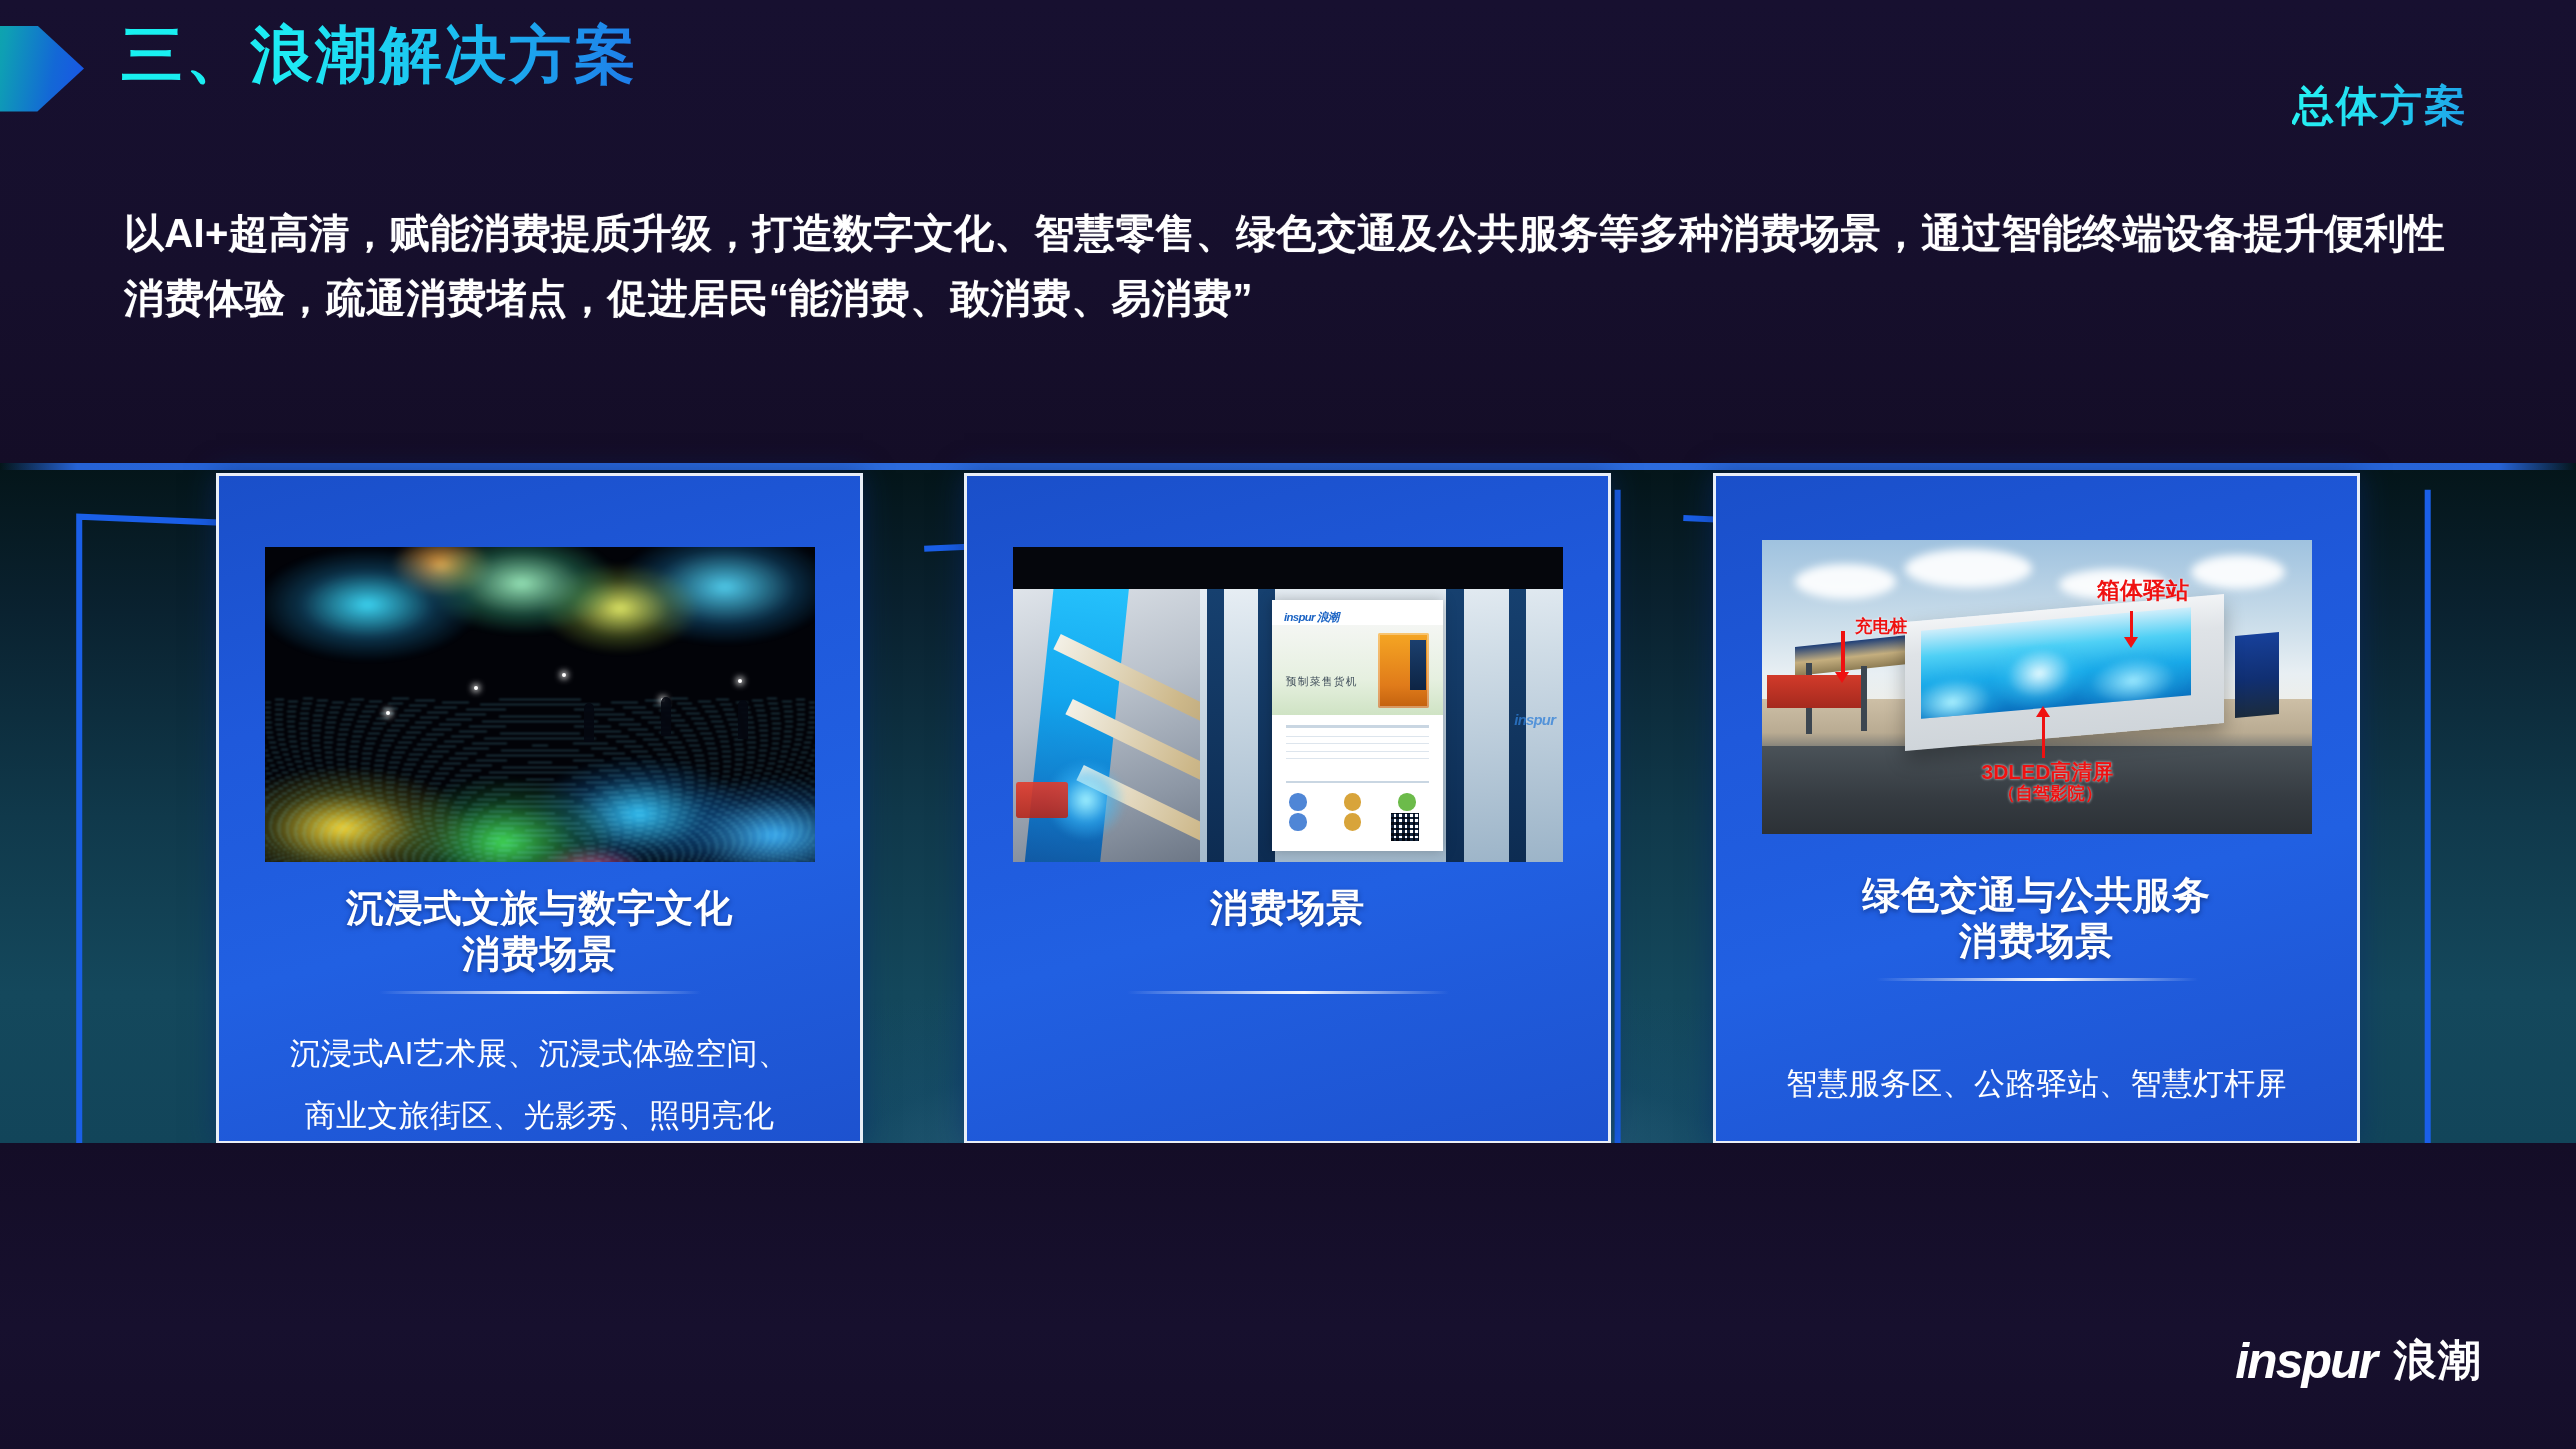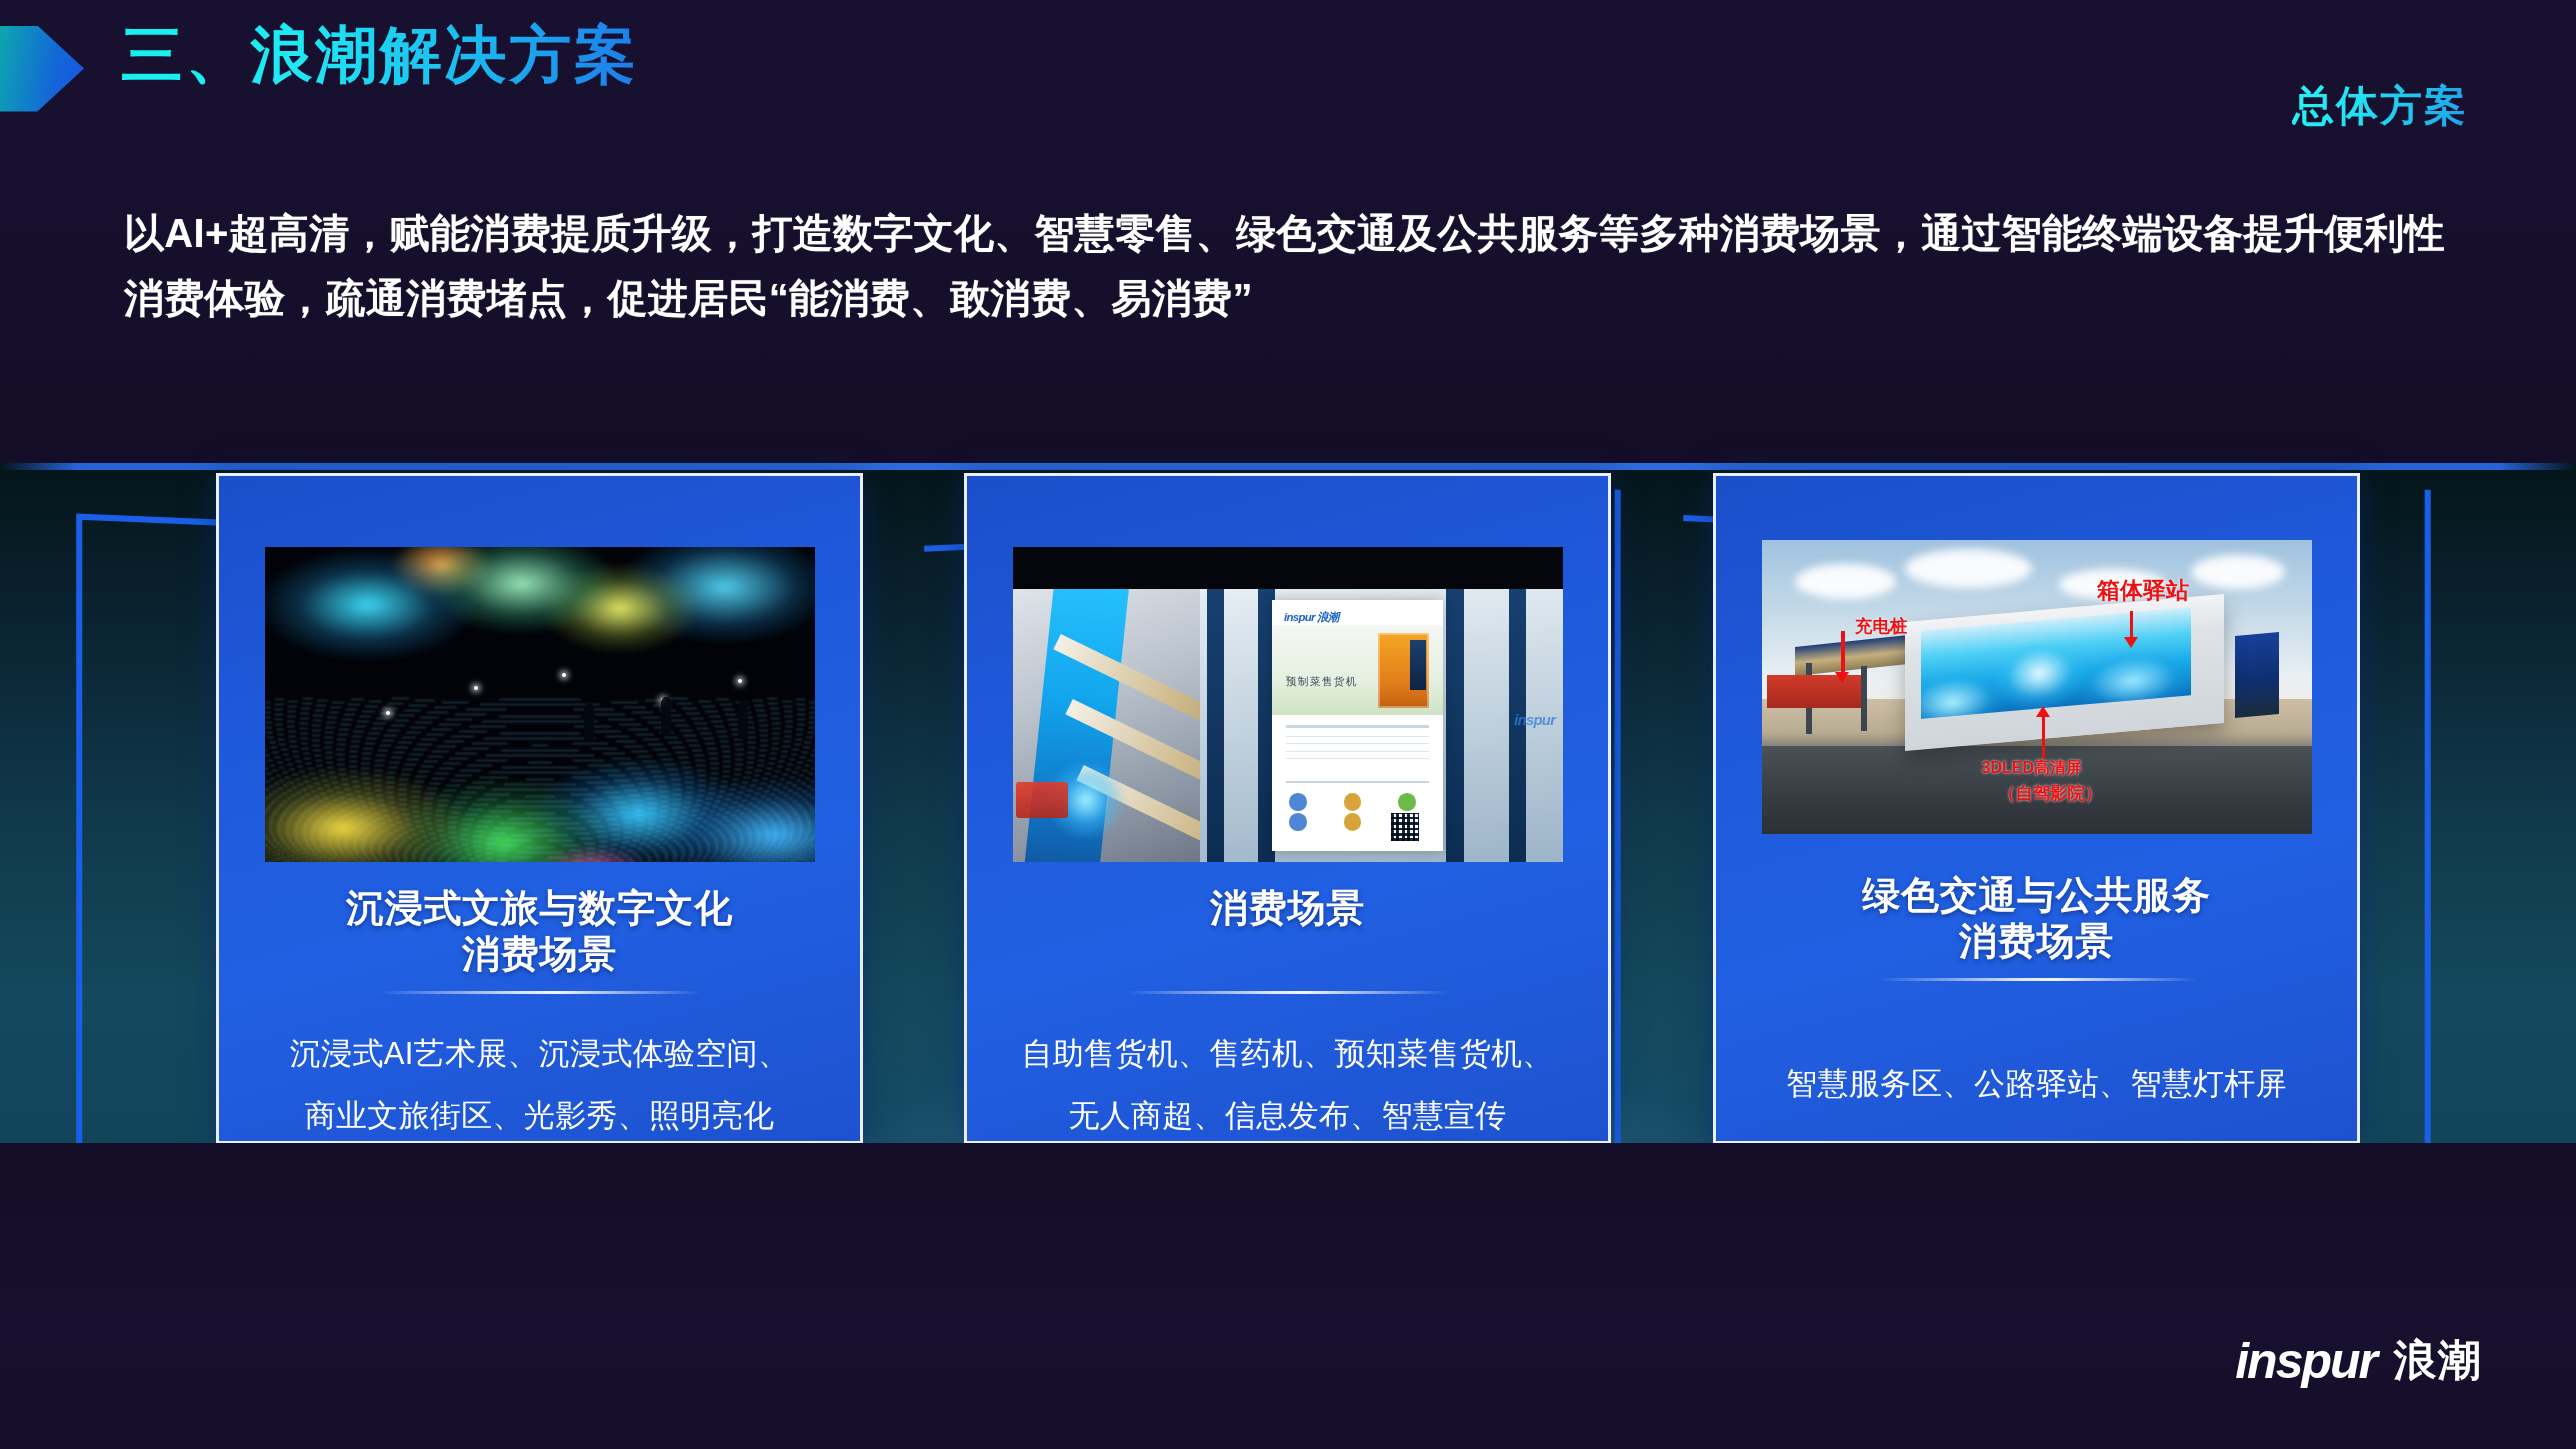--- a/index.html
+++ b/index.html
@@ -279,24 +279,20 @@
             <div class="qr"></div>
           </div>
           <div class="rmark">inspur</div>
         </div>
       </div>
     </div>
     <div class="card-title">
       <div>消费场景</div>
     </div>
     <div class="card-div"></div>
-    <div class="card-body">
-      <div>自助售货机、售药机、预知菜售货机、</div>
-      <div>无人商超、信息发布、智慧宣传</div>
-    </div>
   </div>
 
   <div class="card c3">
     <div class="card-photo">
       <div class="p3">
         <div class="sky"></div>
         <div class="cloud" style="left:6%;top:8%;width:101px;height:35px"></div>
         <div class="cloud" style="left:26%;top:3%;width:127px;height:39px"></div>
         <div class="cloud" style="left:54%;top:10%;width:107px;height:31px"></div>
         <div class="cloud" style="left:78%;top:5%;width:94px;height:34px"></div>
@@ -313,21 +309,21 @@
             <div class="wave"></div>
           </div>
 
         <div class="arrow dn" style="left:14.5%;top:31%;height:14%"></div>
         <div class="ann" style="left:17%;top:25%;font-size:17.4px">充电桩</div>
 
         <div class="arrow dn" style="left:67%;top:24%;height:9%"></div>
         <div class="ann" style="left:61%;top:12%;font-size:23px">箱体驿站</div>
 
         <div class="arrow up" style="left:51%;top:60%;height:14%"></div>
-        <div class="ann" style="left:40%;top:74%;font-size:16px">3DLED高清屏</div>
+        <div class="ann" style="left:40%;top:74%;font-size:21px">3DLED高清屏</div>
         <div class="ann" style="left:43%;top:82%;font-size:17.4px">（自驾影院）</div>
       </div>
     </div>
     <div class="card-title">
       <div>绿色交通与公共服务</div>
       <div>消费场景</div>
     </div>
     <div class="card-div"></div>
     <div class="card-body">
       <div>智慧服务区、公路驿站、智慧灯杆屏</div>

